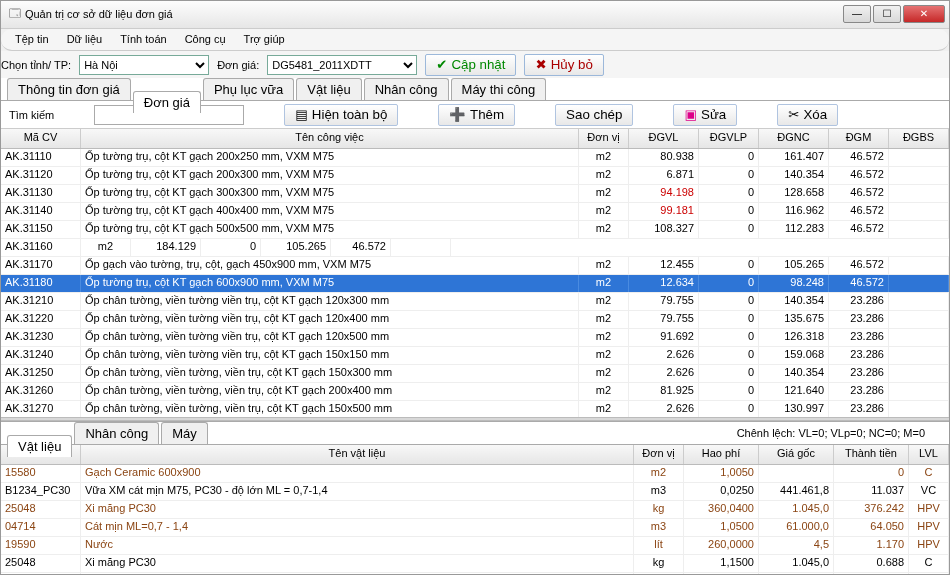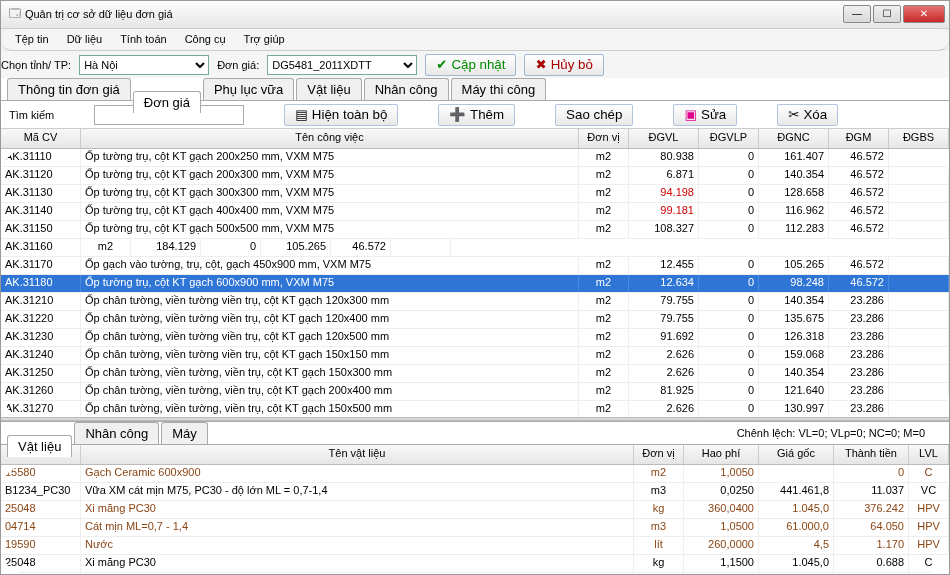--- a/index.html
+++ b/index.html
@@ -23,21 +23,21 @@
 .tabs { display: flex; border-bottom: 1px solid #aaa; background: #fff; padding-left: 6px; }
 .tab { padding: 3px 10px; border: 1px solid #aaa; border-bottom: none; margin-right: 2px; background: #f0f0f0; border-radius: 3px 3px 0 0; cursor: pointer; font-size: 13px; }
 .tab.active { background: #fff; font-weight: normal; position: relative; top: 13px; }
 .toolbar2 { height: 28px; display: flex; align-items: center; padding: 2px 8px; gap: 40px; background: #fff; border-bottom: 1px solid #ccc; }
 .toolbar2 input.search { width: 150px; height: 20px; border: 1px solid #aaa; padding: 0 4px; }
 .toolbar2 .tbtn { border: 1px solid #b0c4e0; }
 .grid { flex: 1 1 auto; overflow: hidden; background: #fff; display: flex; flex-direction: column; }
 .grid-head, .grid-row { display: flex; }
 .grid-head { background: linear-gradient(#f8f8f8,#e6e6e6); border-bottom: 1px solid #bbb; height: 20px; }
 .grid-head .cell { border-right: 1px solid #ccc; padding: 2px 4px; font-weight: normal; text-align: center; }
-.grid-body { flex: 1; overflow-y: auto; border-radius: 26px; }
+.grid-body { flex: 1; overflow-y: auto; }
 .grid-row { border-bottom: 1px solid #eee; height: 18px; }
 .grid-row .cell { padding: 1px 4px; border-right: 1px solid #eee; overflow: hidden; white-space: nowrap; text-overflow: ellipsis; }
 .grid-row.selected { background: #2e75d6; color: #fff; }
 .grid-row.selected .cell { border-right: 1px solid #4a8be0; }
 .c-ma { width: 80px; }
 .c-ten { flex: 1; }
 .c-dv { width: 50px; text-align: center; }
 .c-num { width: 70px; text-align: right; }
 .c-num2 { width: 60px; text-align: right; }
 .red { color: #c00; }

